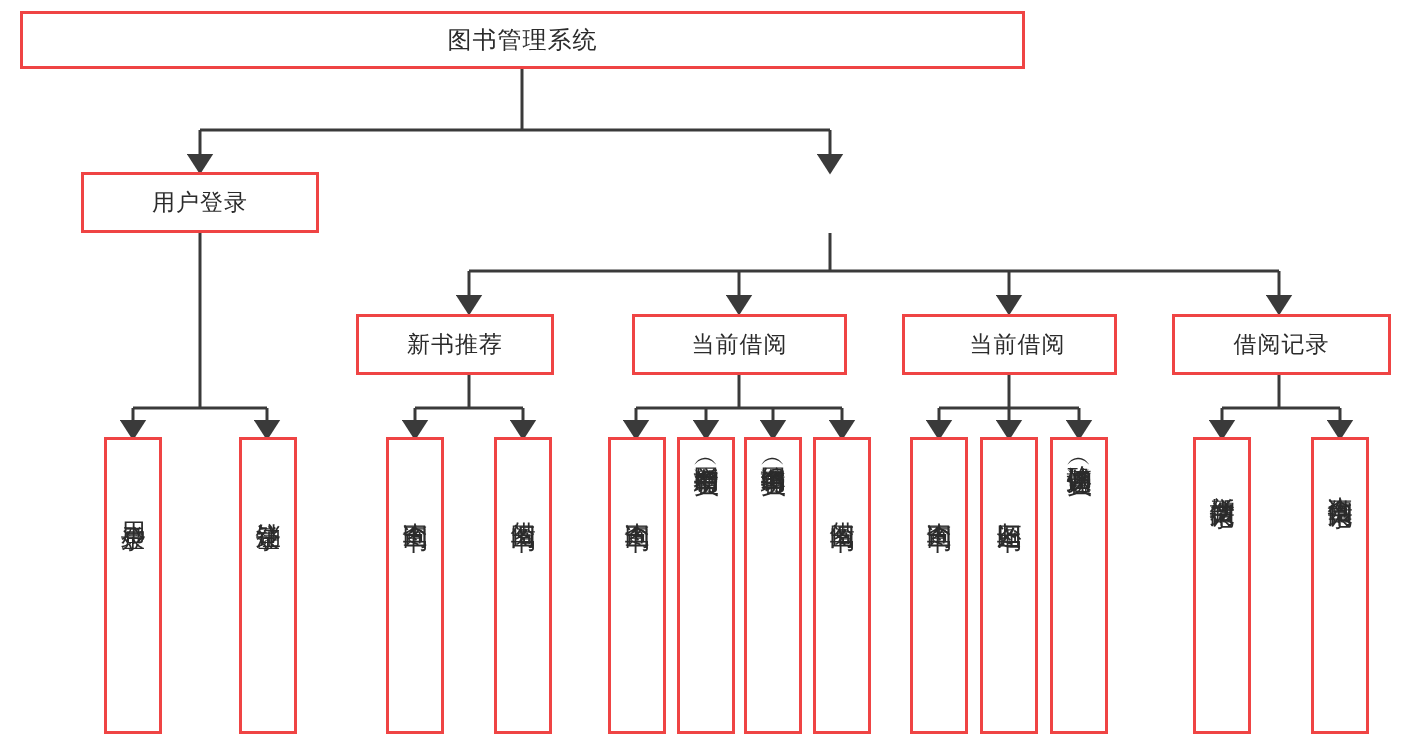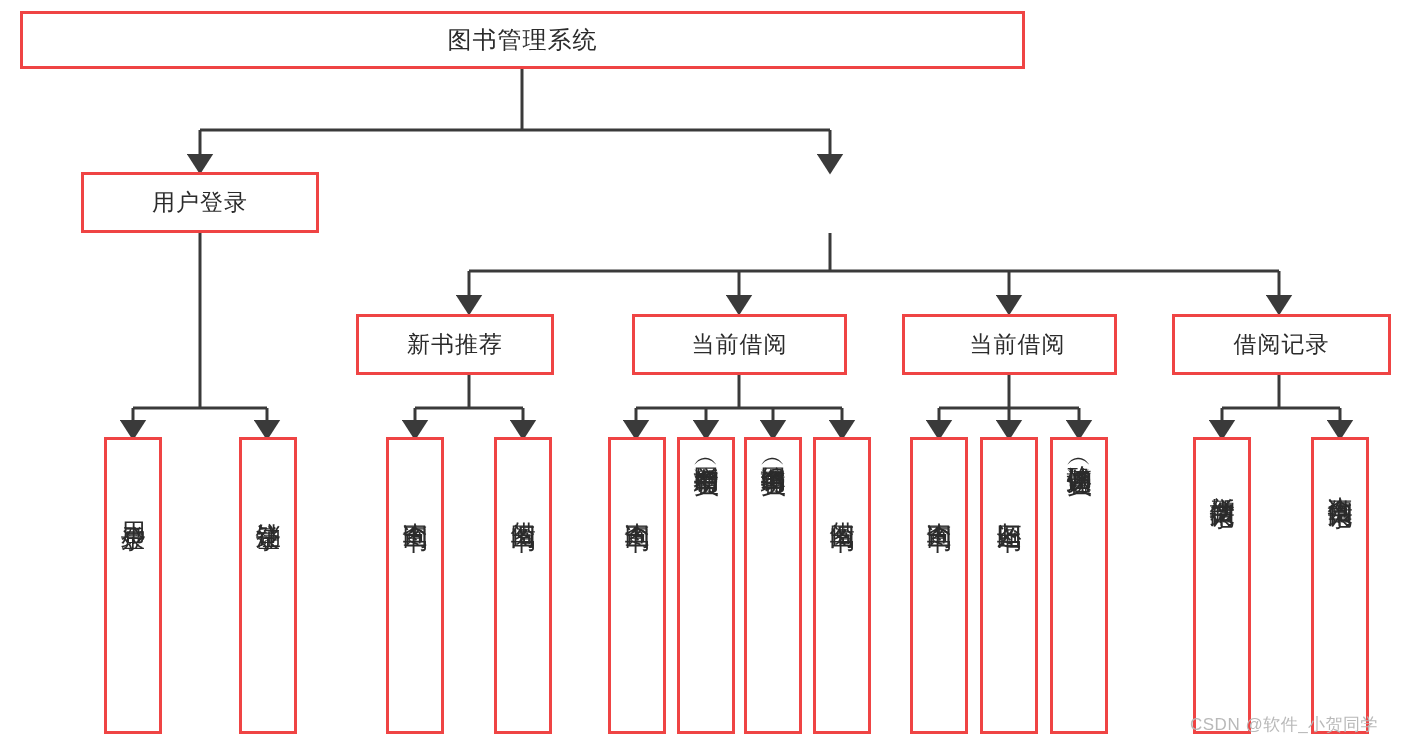--- a/index.html
+++ b/index.html
@@ -194,15 +194,14 @@
     <span class="label">确认归还（管理员）</span>
   </div>
 
   <div class="node vert mid2" style="left:1193px; top:437px; width:58px; height:297px;">
     <span class="label">新增借阅记录</span>
   </div>
   <div class="node vert mid2" style="left:1311px; top:437px; width:58px; height:297px;">
     <span class="label">查询借阅记录</span>
   </div>
 
-  <div class="watermark">CSDN @软件_小贺同学</div>
 
 </div>
 
 </body></html>

